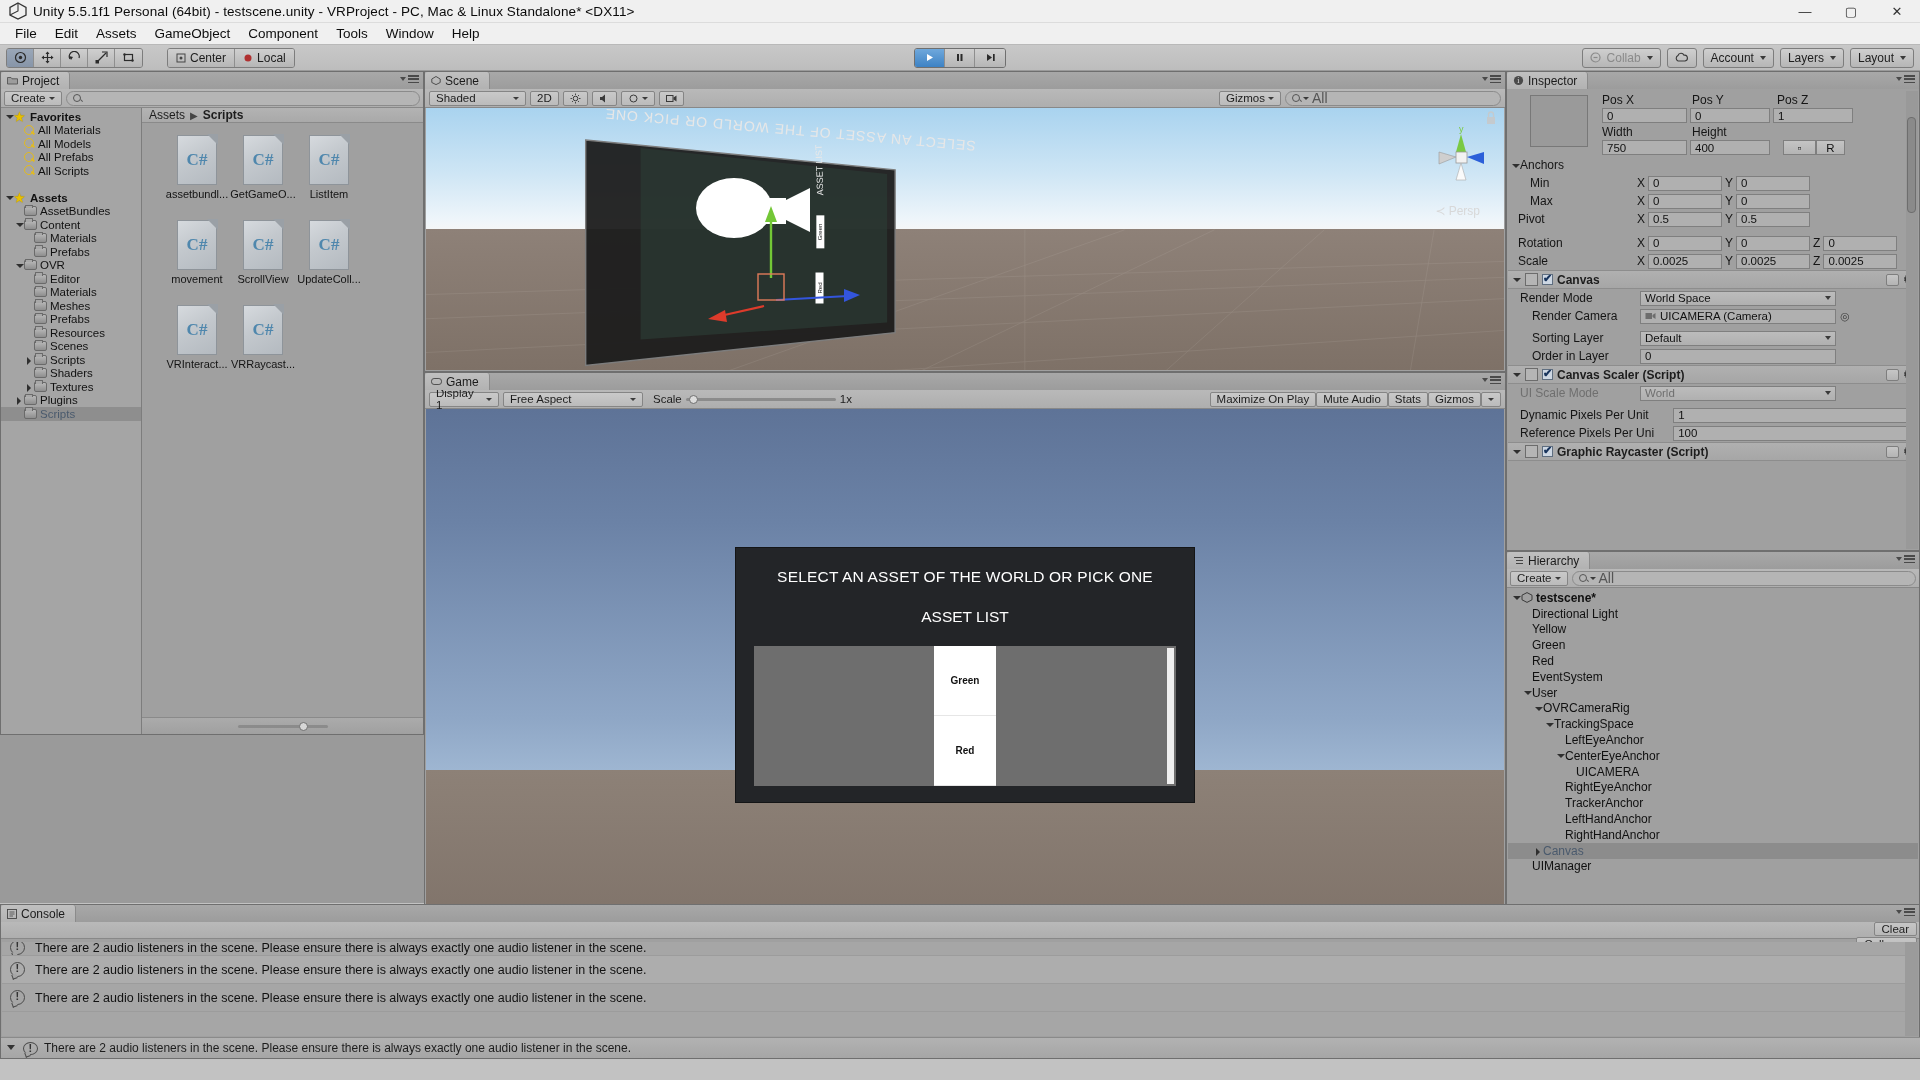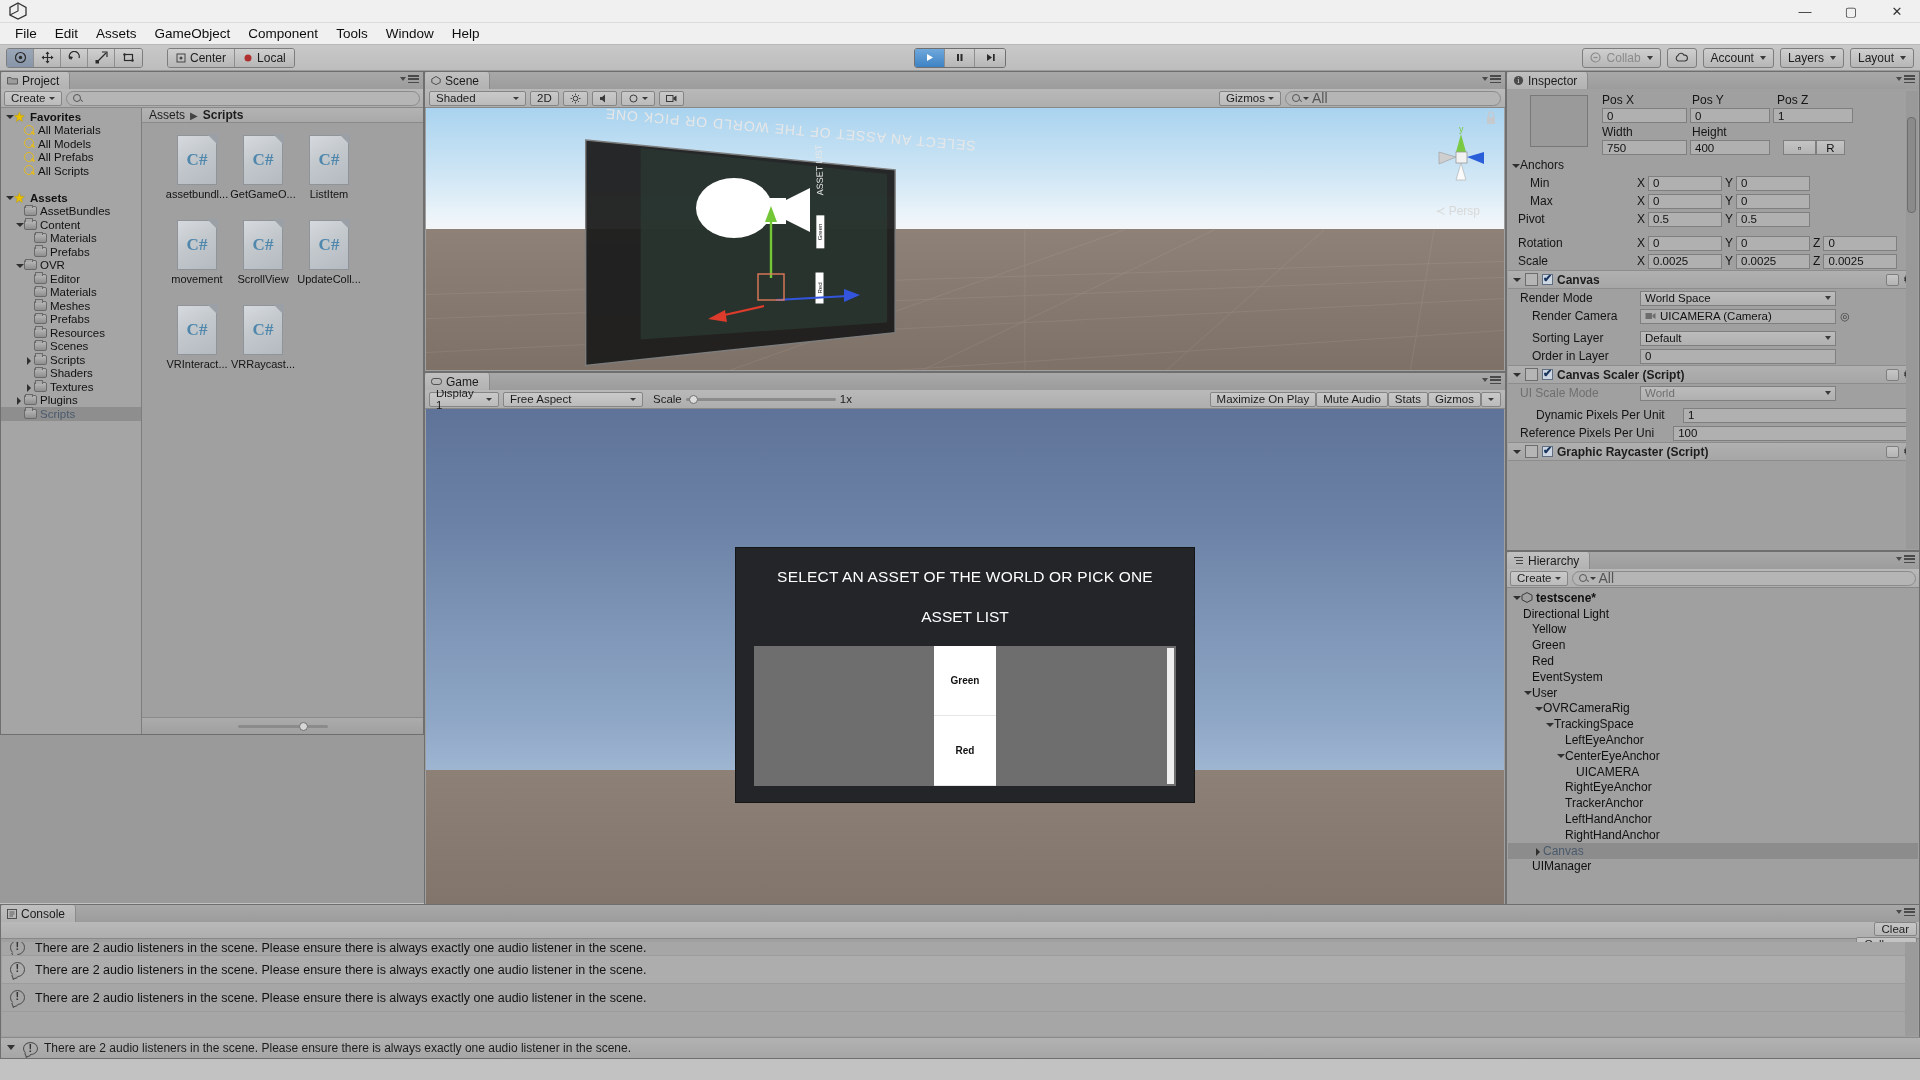--- a/index.html
+++ b/index.html
@@ -196,20 +196,21 @@
 
 <div class="app">
 
   <div class="titlebar">
     <span class="unity-logo">
       <svg width="20" height="18" viewBox="0 0 20 18">
           <path d="M10 1 L18 5.5 L18 13 L10 17 L2 13 L2 5.5 Z" fill="none" stroke="#333" stroke-width="1.3"></path>
           <path d="M10 1 L10 9 L2 13" fill="none" stroke="#333" stroke-width="1.1"></path>
         </svg>
     </span>
+    <span class="title-text">Unity 5.5.1f1 Personal (64bit) - testscene.unity - VRProject - PC, Mac &amp; Linux Standalone* &lt;DX11&gt;</span>
     <div class="win-btns">
       <div class="win-btn">—</div>
       <div class="win-btn">▢</div>
       <div class="win-btn close">✕</div>
     </div>
   </div>
 
   <div class="menubar" id="menubar">
       <div class="mi">File</div>
       <div class="mi">Edit</div>
@@ -873,21 +874,21 @@
             </span>
         </div>
         <div class="row" style="padding-left:12px;gap:4px;">
           <span class="lab" style="width:116px;color:#6f6f6f;">UI Scale Mode</span>
           <span class="dd" style="width:196px;color:#6f6f6f;">
               <span>World</span>
               <span class="ar"></span>
             </span>
         </div>
         <div style="height:4px;"></div>
-        <div class="row" style="padding-left:28px;gap:4px;">
+        <div class="row" style="padding-left:12px;gap:4px;">
           <span class="lab" style="width:150px;">Dynamic Pixels Per Unit</span>
           <span class="fld" style="width:246px;">1</span>
         </div>
         <div class="row" style="padding-left:12px;gap:4px;">
           <span class="lab" style="width:150px;">Reference Pixels Per Uni</span>
           <span class="fld" style="width:246px;">100</span>
         </div>
 
         <div class="comp-header">
           <span class="arrow down"></span>
@@ -934,21 +935,21 @@
         </div>
       </div>
       <div class="hier-body" id="hier-tree">
           <div class="hrow scene-root" style="padding-left: 4px;">
             <span class="arrow down"></span>
             <svg width="12" height="11" viewBox="0 0 12 11" style="margin-right: 3px;">
               <path d="M6 0.6 L11 3.2 L11 7.8 L6 10.4 L1 7.8 L1 3.2 Z" fill="none" stroke="#3a3a3a" stroke-width="1"></path>
             </svg>
             <span>testscene*</span>
           </div>
-          <div class="hrow" style="padding-left: 6px;">
+          <div class="hrow" style="padding-left: 15px;">
             <span class="arrow"></span>
             <span>Directional Light</span>
           </div>
           <div class="hrow" style="padding-left: 15px;">
             <span class="arrow"></span>
             <span>Yellow</span>
           </div>
           <div class="hrow" style="padding-left: 15px;">
             <span class="arrow"></span>
             <span>Green</span>

